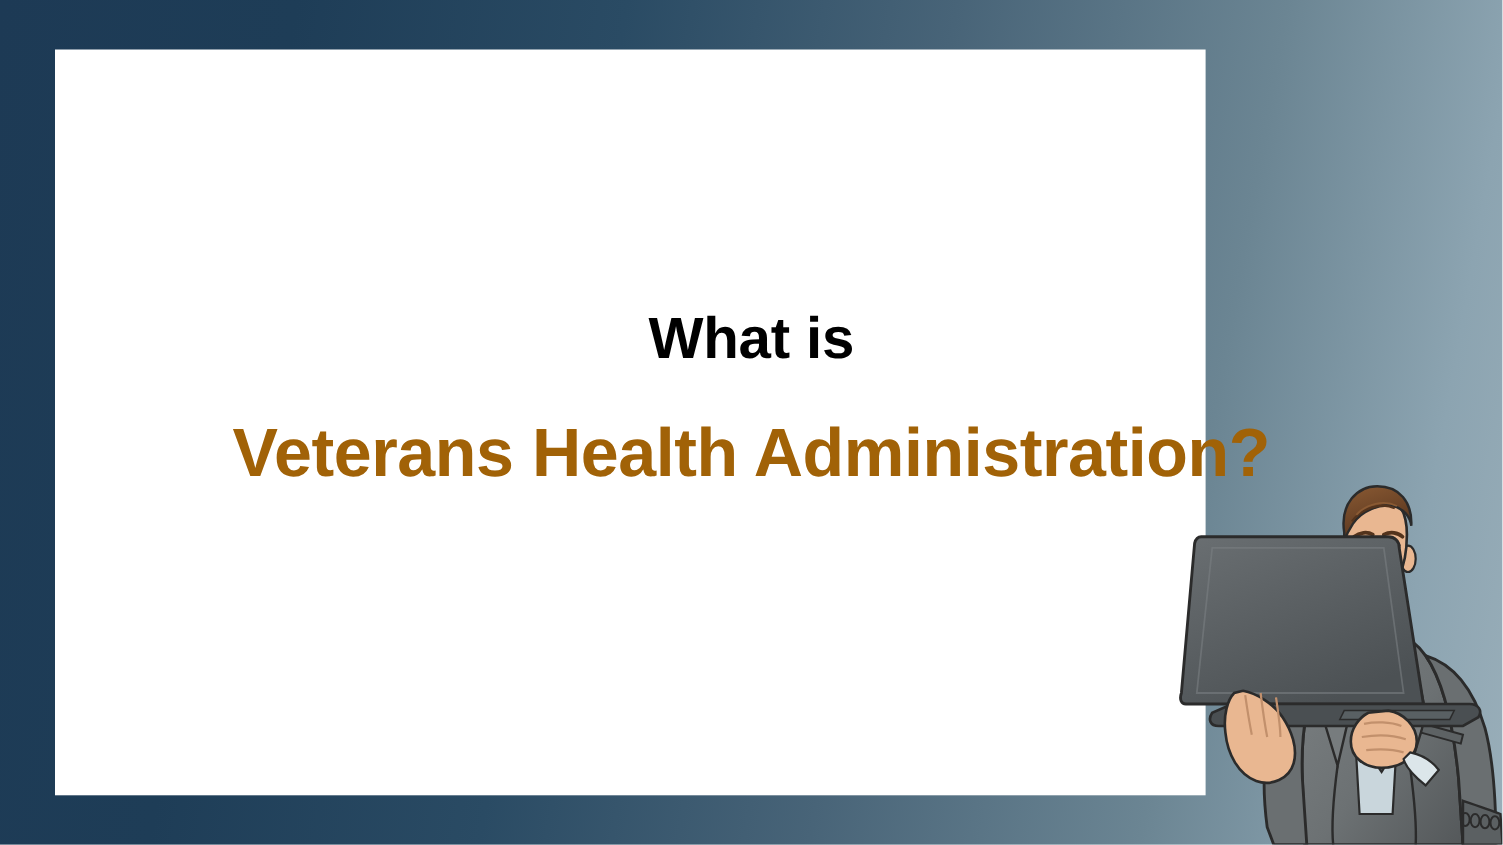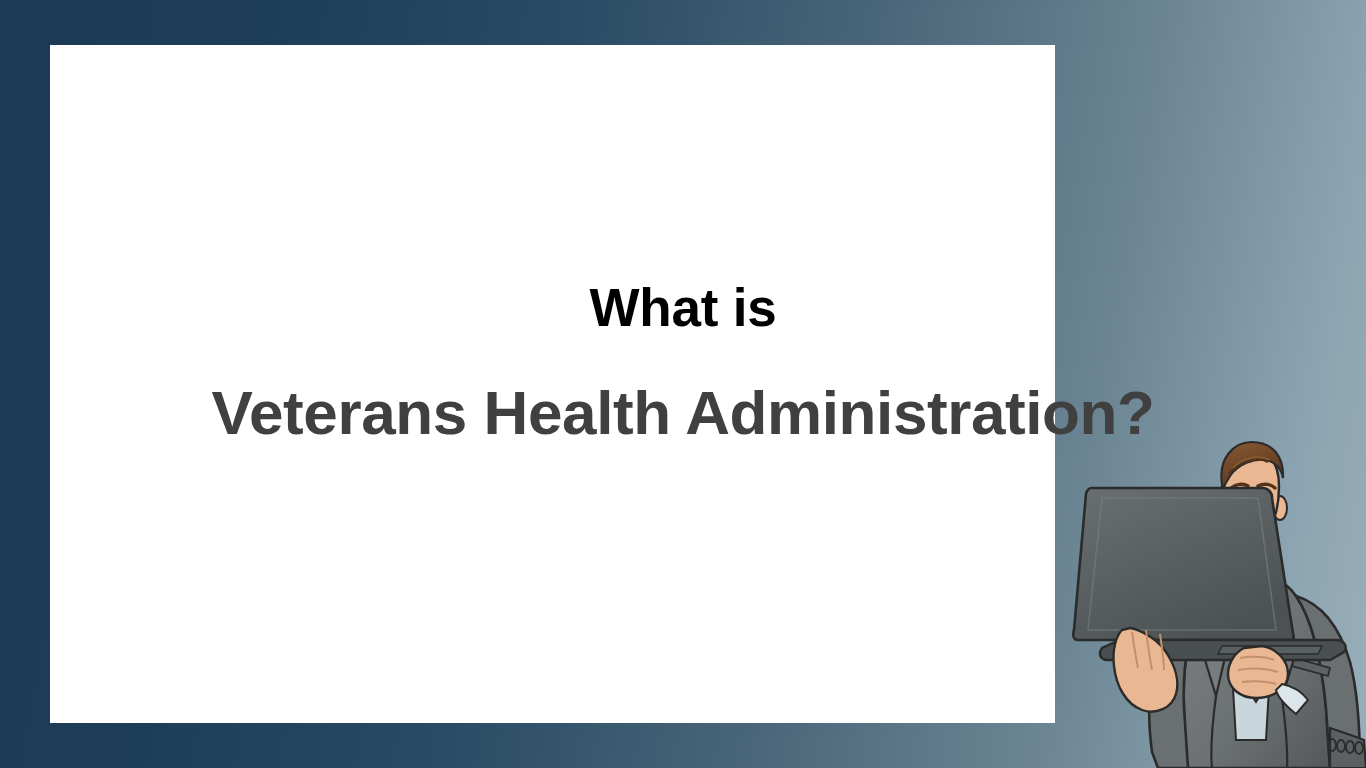--- a/index.html
+++ b/index.html
@@ -27,20 +27,21 @@
   }
 
   
   .content-card {
     position: absolute;
     left: 50px;
     top: 45px;
     width: 1005px;
     height: 678px;
     background: #ffffff;
+    padding-left: 41px;
   }
 
   
   .title-block {
     position: absolute;
     left: 0;
     top: 0;
     width: 1266px;
     text-align: center;
     padding-top: 235px;
@@ -59,21 +60,21 @@
     margin: 0 0 44px 0;
     white-space: nowrap;
   }
 
   .title-line-2 {
     display: block;
     font-family: "Liberation Sans", sans-serif;
     font-weight: bold;
     font-size: 62px;
     line-height: 1.05;
-    color: #404040;
+    color: #a16207;
     letter-spacing: -0.4px;
     margin: 0;
     white-space: nowrap;
   }
 
   
   .presenter {
     position: absolute;
     left: 1030px;
     top: 440px;

